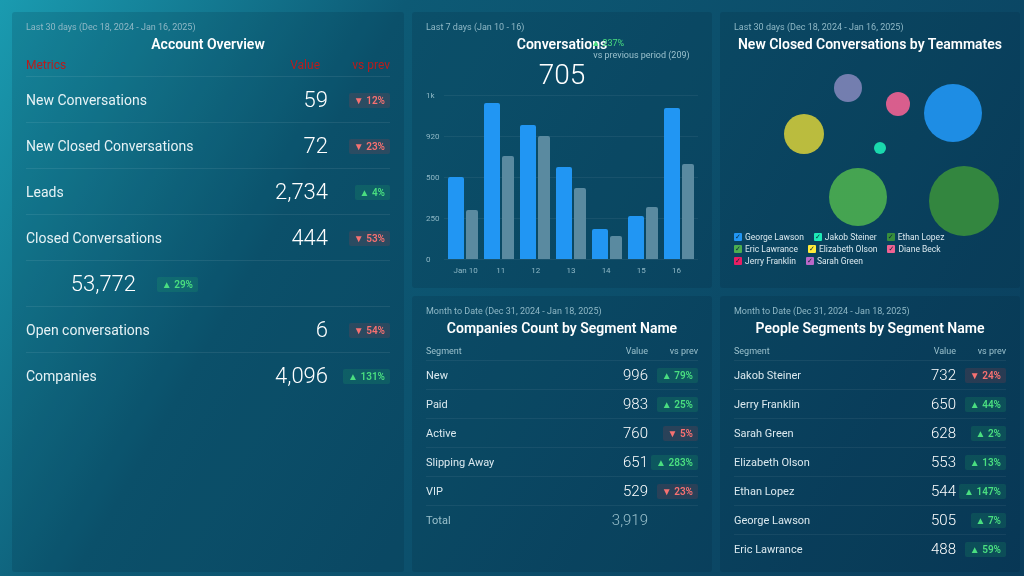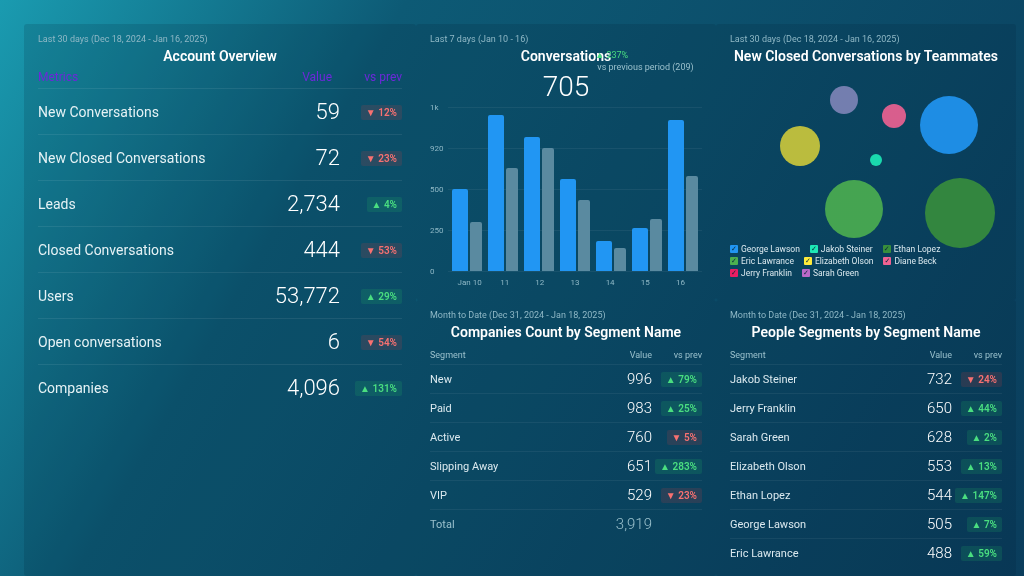--- a/index.html
+++ b/index.html
@@ -7,21 +7,22 @@
   body {
     font-family: -apple-system, "Segoe UI", Roboto, Arial, sans-serif;
     background: linear-gradient(120deg, #1a9bb0 0%, #0d5a75 30%, #0a3d5c 100%);
     color: #dbe9ef;
     font-size: 13px;
   }
   .grid {
     display: grid;
     grid-template-columns: 392px 300px 300px;
     grid-template-rows: 276px 276px;
-    padding: 24px;
+    gap: 8px;
+    padding: 12px;
     height: 523px;
   }
   .panel {
     background: rgba(0,30,50,0.15);
     border-radius: 3px;
     padding: 10px 14px;
     overflow: hidden;
   }
   .panel.overview { grid-row: 1 / span 2; }
   .period {
@@ -30,21 +31,21 @@
     margin-bottom: 4px;
   }
   .panel-title {
     font-weight: 600;
     font-size: 14px;
     text-align: center;
     color: #fff;
     margin-bottom: 6px;
   }
   
-  .ov-head { display: flex; font-size: 12px; color: #6d28d9; margin: 6px 0 4px; }
+  .ov-head { display: flex; font-size: 12px; color: #b91c1c; margin: 6px 0 4px; }
   .ov-head .m { flex: 1; }
   .ov-head .v { width: 80px; text-align: right; }
   .ov-head .p { width: 70px; text-align: right; }
   .ov-row { display: flex; align-items: center; padding: 10px 0; border-top: 1px solid rgba(255,255,255,0.08); }
   .ov-row .m { flex: 1; font-size: 14px; color: #e6f2f5; }
   .ov-row .v { width: 110px; text-align: right; font-size: 22px; font-weight: 300; color: #fff; }
   .ov-row .p { width: 62px; text-align: right; }
   .badge {
     display: inline-block;
     font-size: 10px;
@@ -114,21 +115,20 @@
        <div class="m">Leads</div>
        <div class="v">2,734</div>
        <div class="p"><span class="badge up">▲ 4%</span></div>
      </div>
         <div class="ov-row">
        <div class="m">Closed Conversations</div>
        <div class="v">444</div>
        <div class="p"><span class="badge down">▼ 53%</span></div>
      </div>
         <div class="ov-row">
-       <div class="m">Users</div>
        <div class="v">53,772</div>
        <div class="p"><span class="badge up">▲ 29%</span></div>
      </div>
         <div class="ov-row">
        <div class="m">Open conversations</div>
        <div class="v">6</div>
        <div class="p"><span class="badge down">▼ 54%</span></div>
      </div>
         <div class="ov-row">
        <div class="m">Companies</div>

